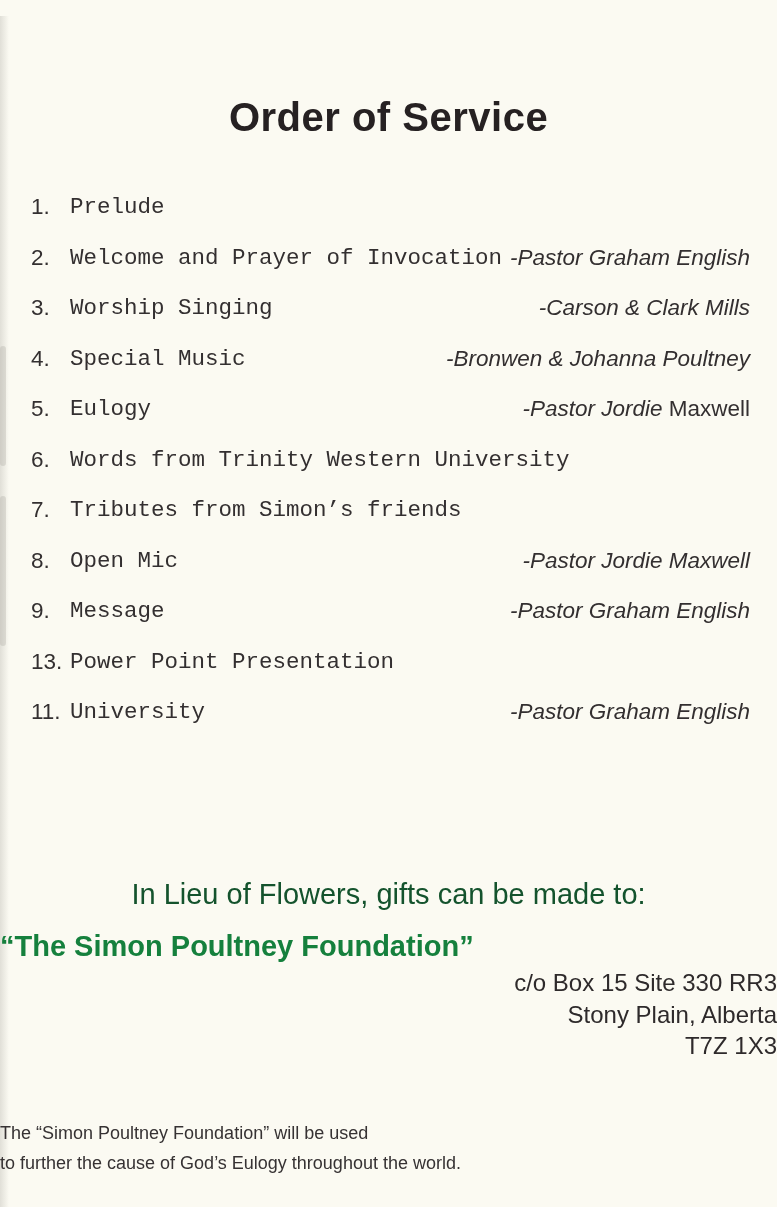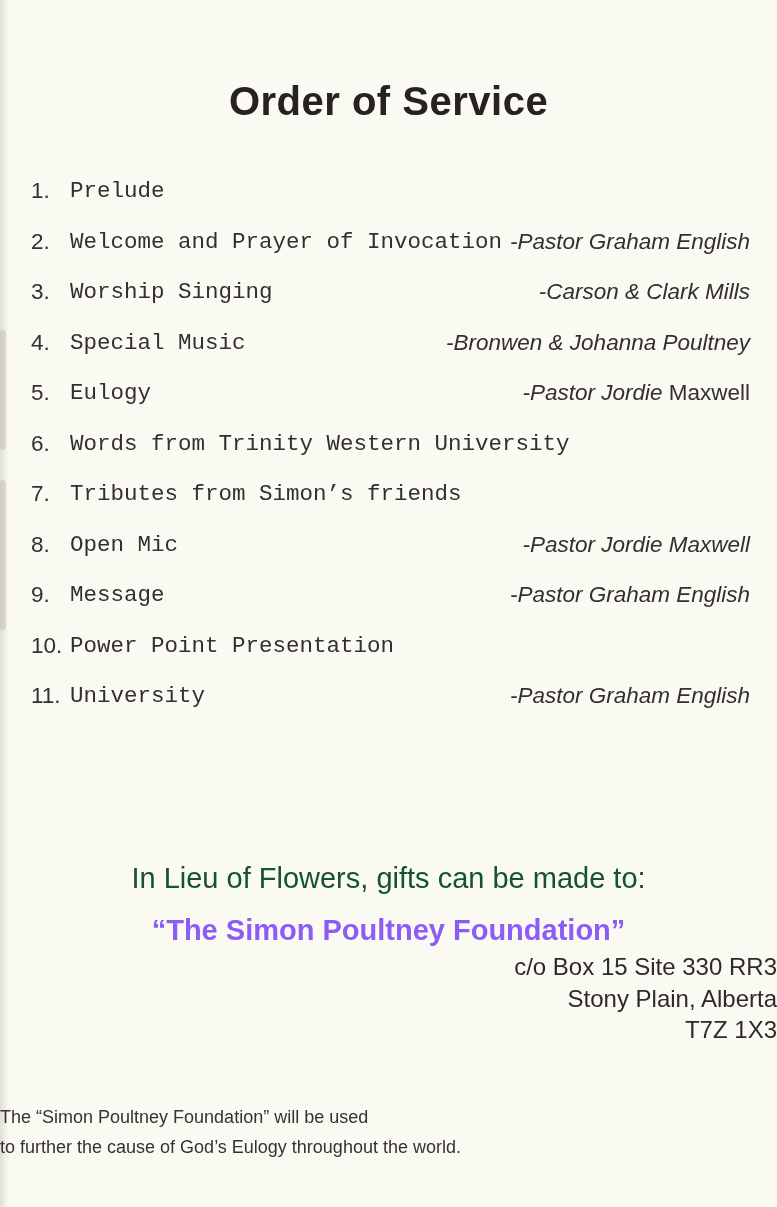--- a/index.html
+++ b/index.html
@@ -11,20 +11,21 @@
     height: 1207px;
     position: relative;
     overflow: hidden;
     font-family: "Liberation Sans", sans-serif;
     background: #fbfaf2;
     color: #332f30;
   }
   .page {
     position: absolute;
     inset: 0;
+    margin-top: 16px;
   }
   .scan-edge {
     position: absolute;
     left: 0;
     top: 0;
     bottom: 0;
     width: 9px;
     background: linear-gradient(to right, rgba(175,173,166,0.35), rgba(175,173,166,0.0));
     pointer-events: none;
   }
@@ -85,25 +86,24 @@
     text-align: center;
     font-size: 29px;
     line-height: 37px;
     color: #14532d;
   }
   .foundation-name {
     position: absolute;
     top: 912px;
     left: 0;
     right: 0;
-    text-align: center;
     font-size: 29px;
     line-height: 36px;
     font-weight: bold;
-    color: #8b5cf6;
+    color: #15803d;
   }
   .foundation-address {
     position: absolute;
     top: 951px;
     left: 0;
     right: 0;
     text-align: right;
     font-size: 24px;
     line-height: 31.5px;
     color: #2e2a2b;
@@ -169,21 +169,21 @@
       <span class="num">8.</span>
       <span class="label">Open Mic</span>
       <span class="presenter">-Pastor Jordie Maxwell</span>
     </div>
     <div class="service-row">
       <span class="num">9.</span>
       <span class="label">Message</span>
       <span class="presenter">-Pastor Graham English</span>
     </div>
     <div class="service-row">
-      <span class="num">10.</span>
+      <span class="num">13.</span>
       <span class="label">Power Point Presentation</span>
       <span class="presenter"></span>
     </div>
     <div class="service-row">
       <span class="num">11.</span>
       <span class="label">University</span>
       <span class="presenter">-Pastor Graham English</span>
     </div>
   </div>
 

